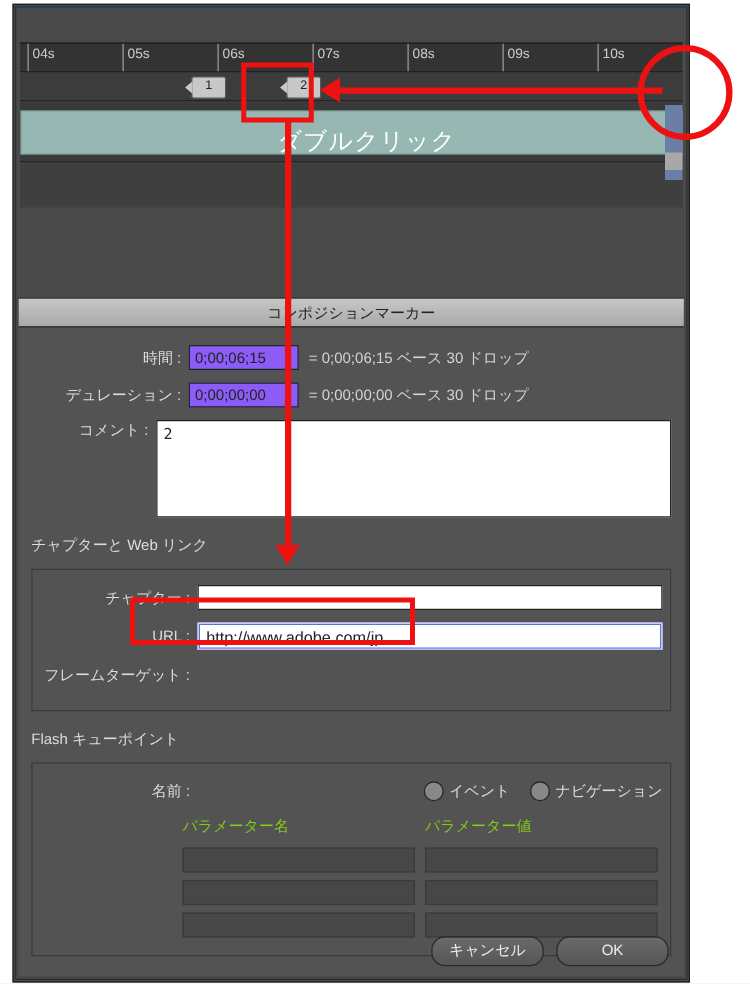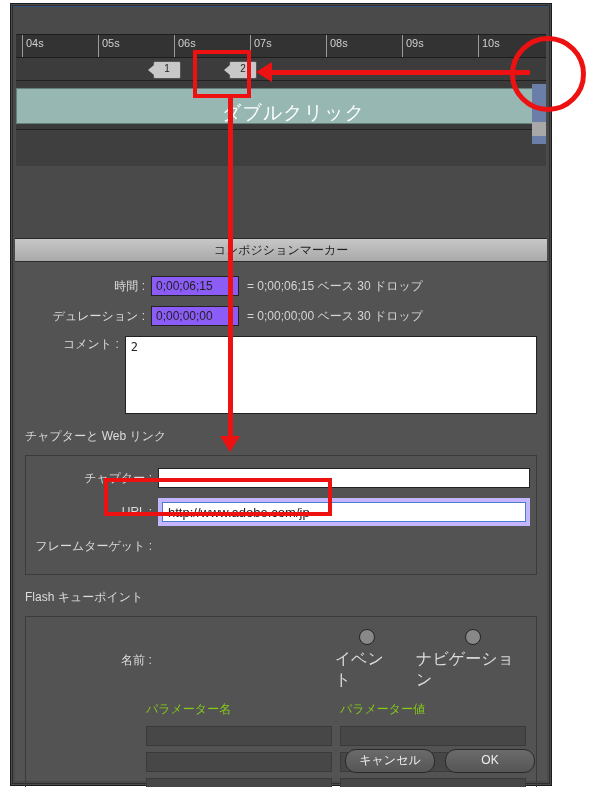--- a/index.html
+++ b/index.html
@@ -30,23 +30,23 @@
   .row{display:flex;align-items:center;margin-bottom:10px;}
   .lab{width:120px;text-align:right;color:#dcdcdc;padding-right:6px;}
   .field{height:18px;background:#8b5cf6;color:#222;border:1px solid #222;padding:0 4px;font-size:12px;}
   .field.time{width:78px;}
   .info{margin-left:8px;color:#d4d4d4;}
   .comment{display:flex;align-items:flex-start;margin-bottom:14px;}
   .comment textarea{width:100%;height:70px;background:#fff;color:#222;border:1px solid #222;padding:3px 5px;font-size:12px;resize:none;}
   .section-title{margin:8px 0 10px 0;color:#dcdcdc;}
   .group{border:1px solid #3b3b3b;padding:12px 6px 8px 6px;margin-bottom:14px;}
   .wide-field{flex:1;height:18px;background:#fff;color:#222;border:1px solid #222;padding:0 5px;font-size:12px;}
-  .url-field{flex:1;height:20px;background:#fff;color:#222;border:4px solid #c4b5fd;box-shadow:0 0 0 1px #4a7bd0 inset;padding:0 6px;font-size:13px;}
+  .url-field{flex:1;height:20px;background:#fff;color:#222;border:1px solid #c4b5fd;box-shadow:0 0 0 1px #4a7bd0 inset;padding:0 6px;font-size:13px;}
   .radio-row{display:flex;align-items:center;gap:6px;margin-left:auto;}
-  .radio{display:inline-flex;align-items:center;gap:4px;margin-left:10px;color:#dcdcdc;font-size:16px;flex-direction:column;}
+  .radio{display:inline-flex;align-items:center;gap:4px;margin-left:10px;color:#dcdcdc;font-size:12px;}
   .radio .dot{width:14px;height:14px;border-radius:50%;background:#888;border:1px solid #222;display:inline-block;}
   .param-table{display:flex;margin-top:6px;}
   .param-col{flex:1;}
   .param-head{padding:0 4px 8px 4px;color:#84cc16;}
   .param-cell{height:18px;margin:0 4px 6px 4px;background:#474747;border:1px solid #3a3a3a;}
   .btn-row{position:absolute;right:12px;bottom:8px;display:flex;gap:10px;}
   .btn{min-width:88px;height:22px;border-radius:11px;background:linear-gradient(#6a6a6a,#565656);border:1px solid #2a2a2a;color:#eee;font-size:12px;text-align:center;line-height:20px;cursor:pointer;}
 
   
   .anno-circle{position:absolute;width:66px;height:66px;border:5px solid #e11;border-radius:50%;}

